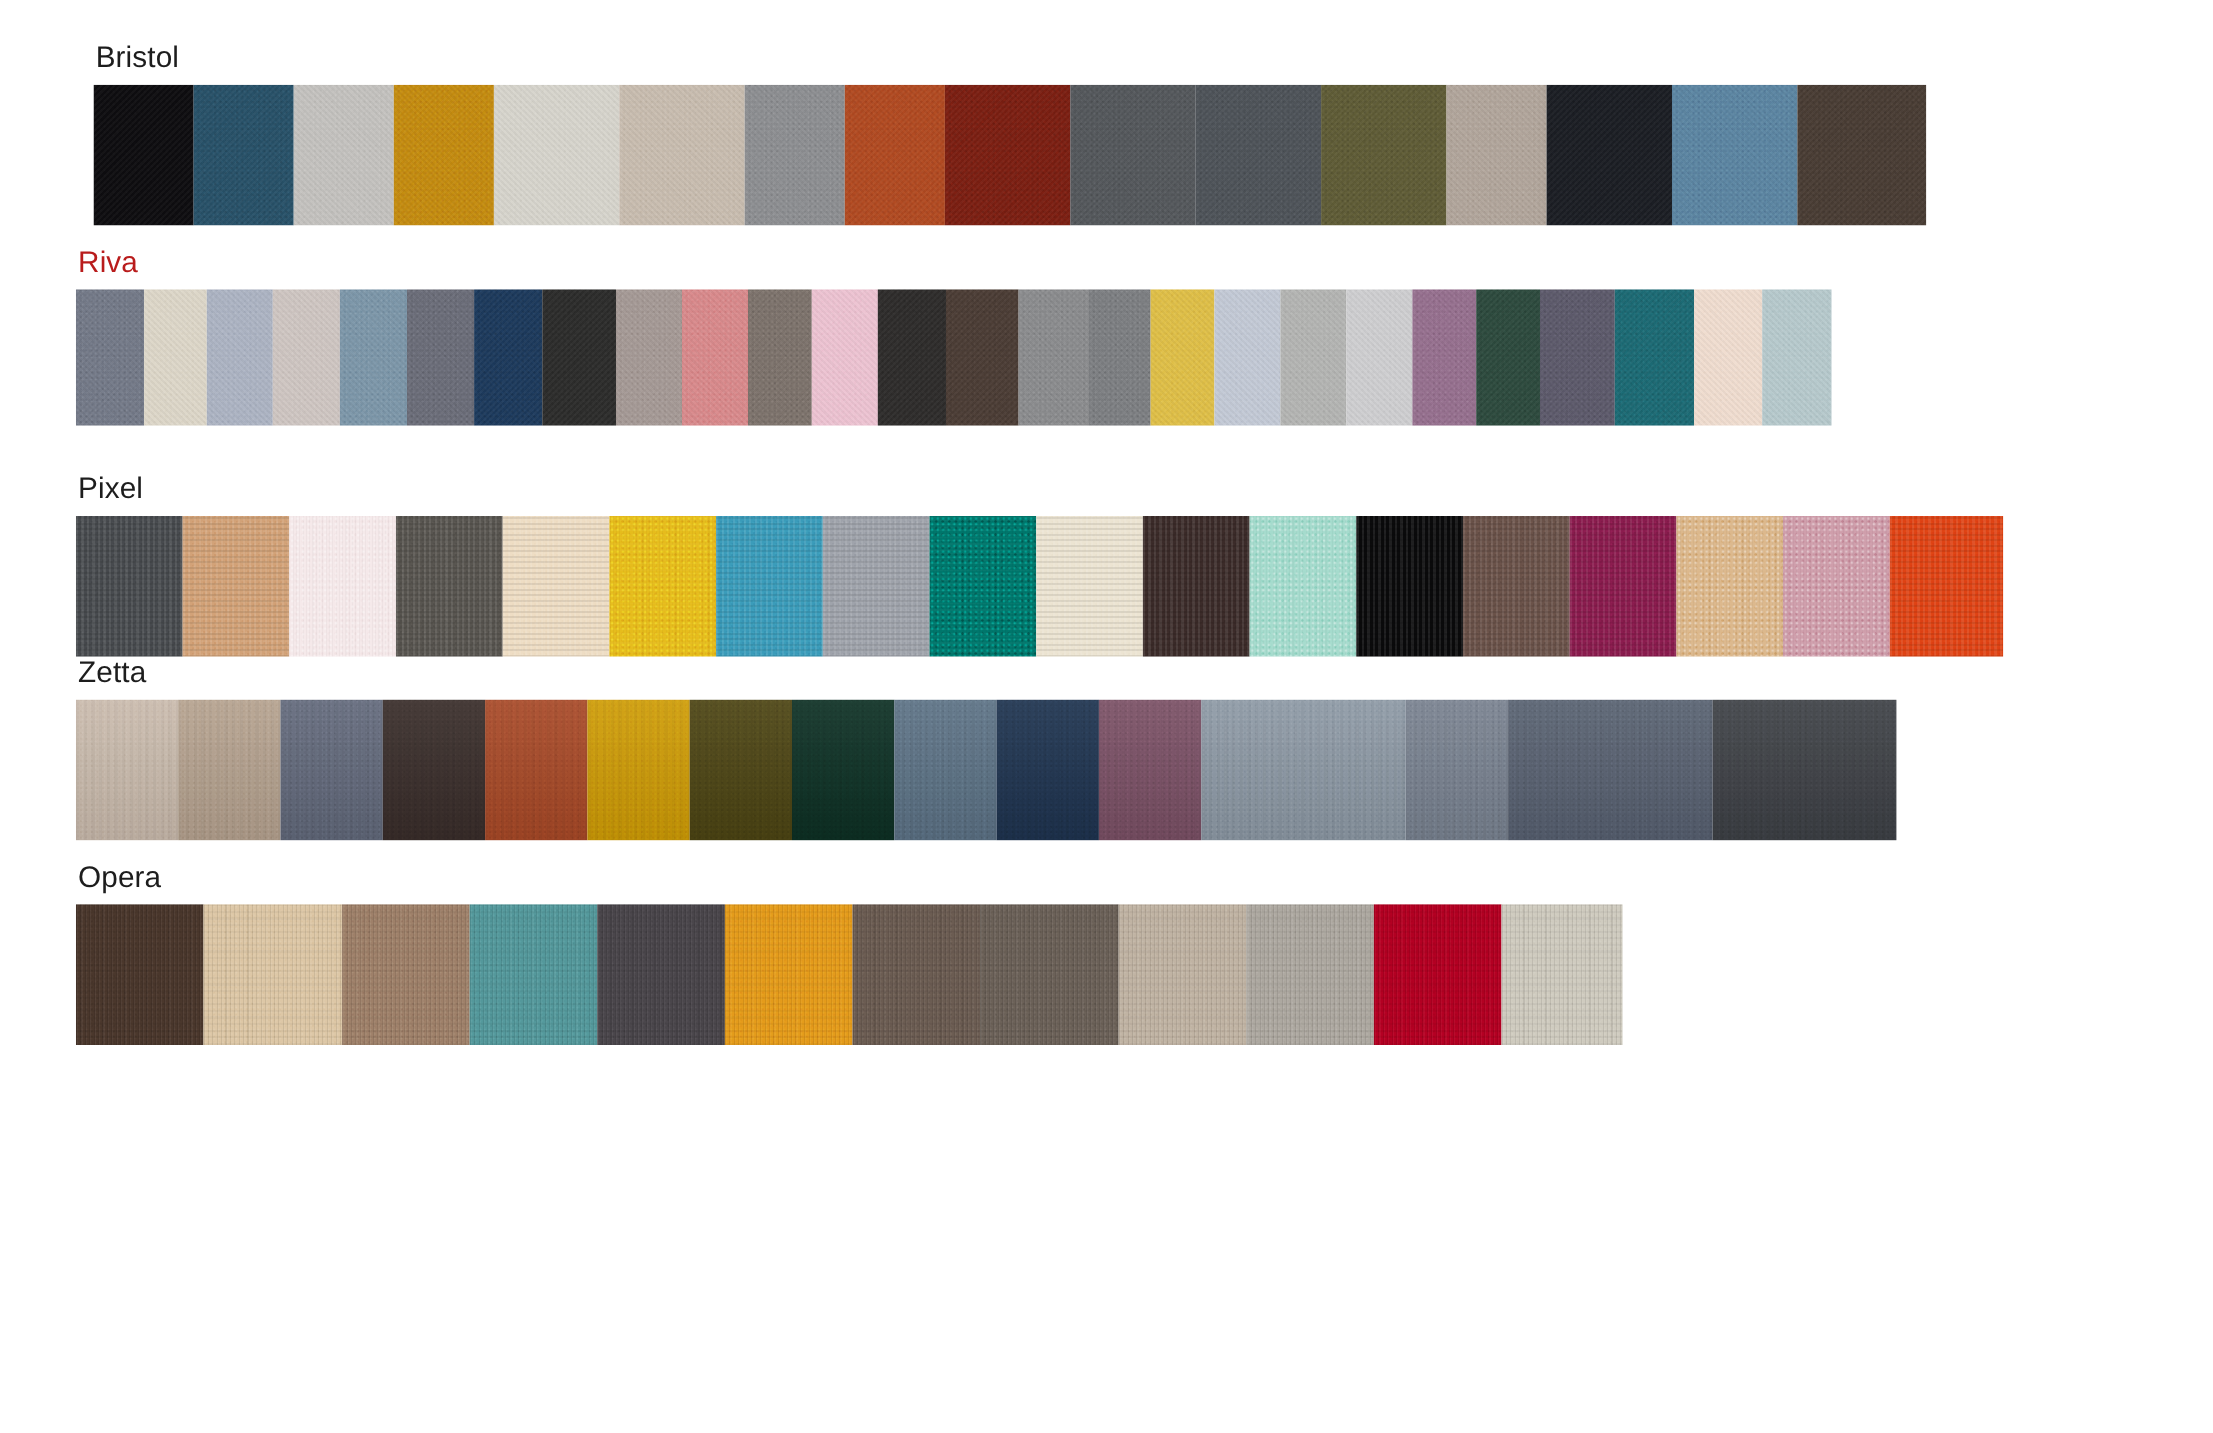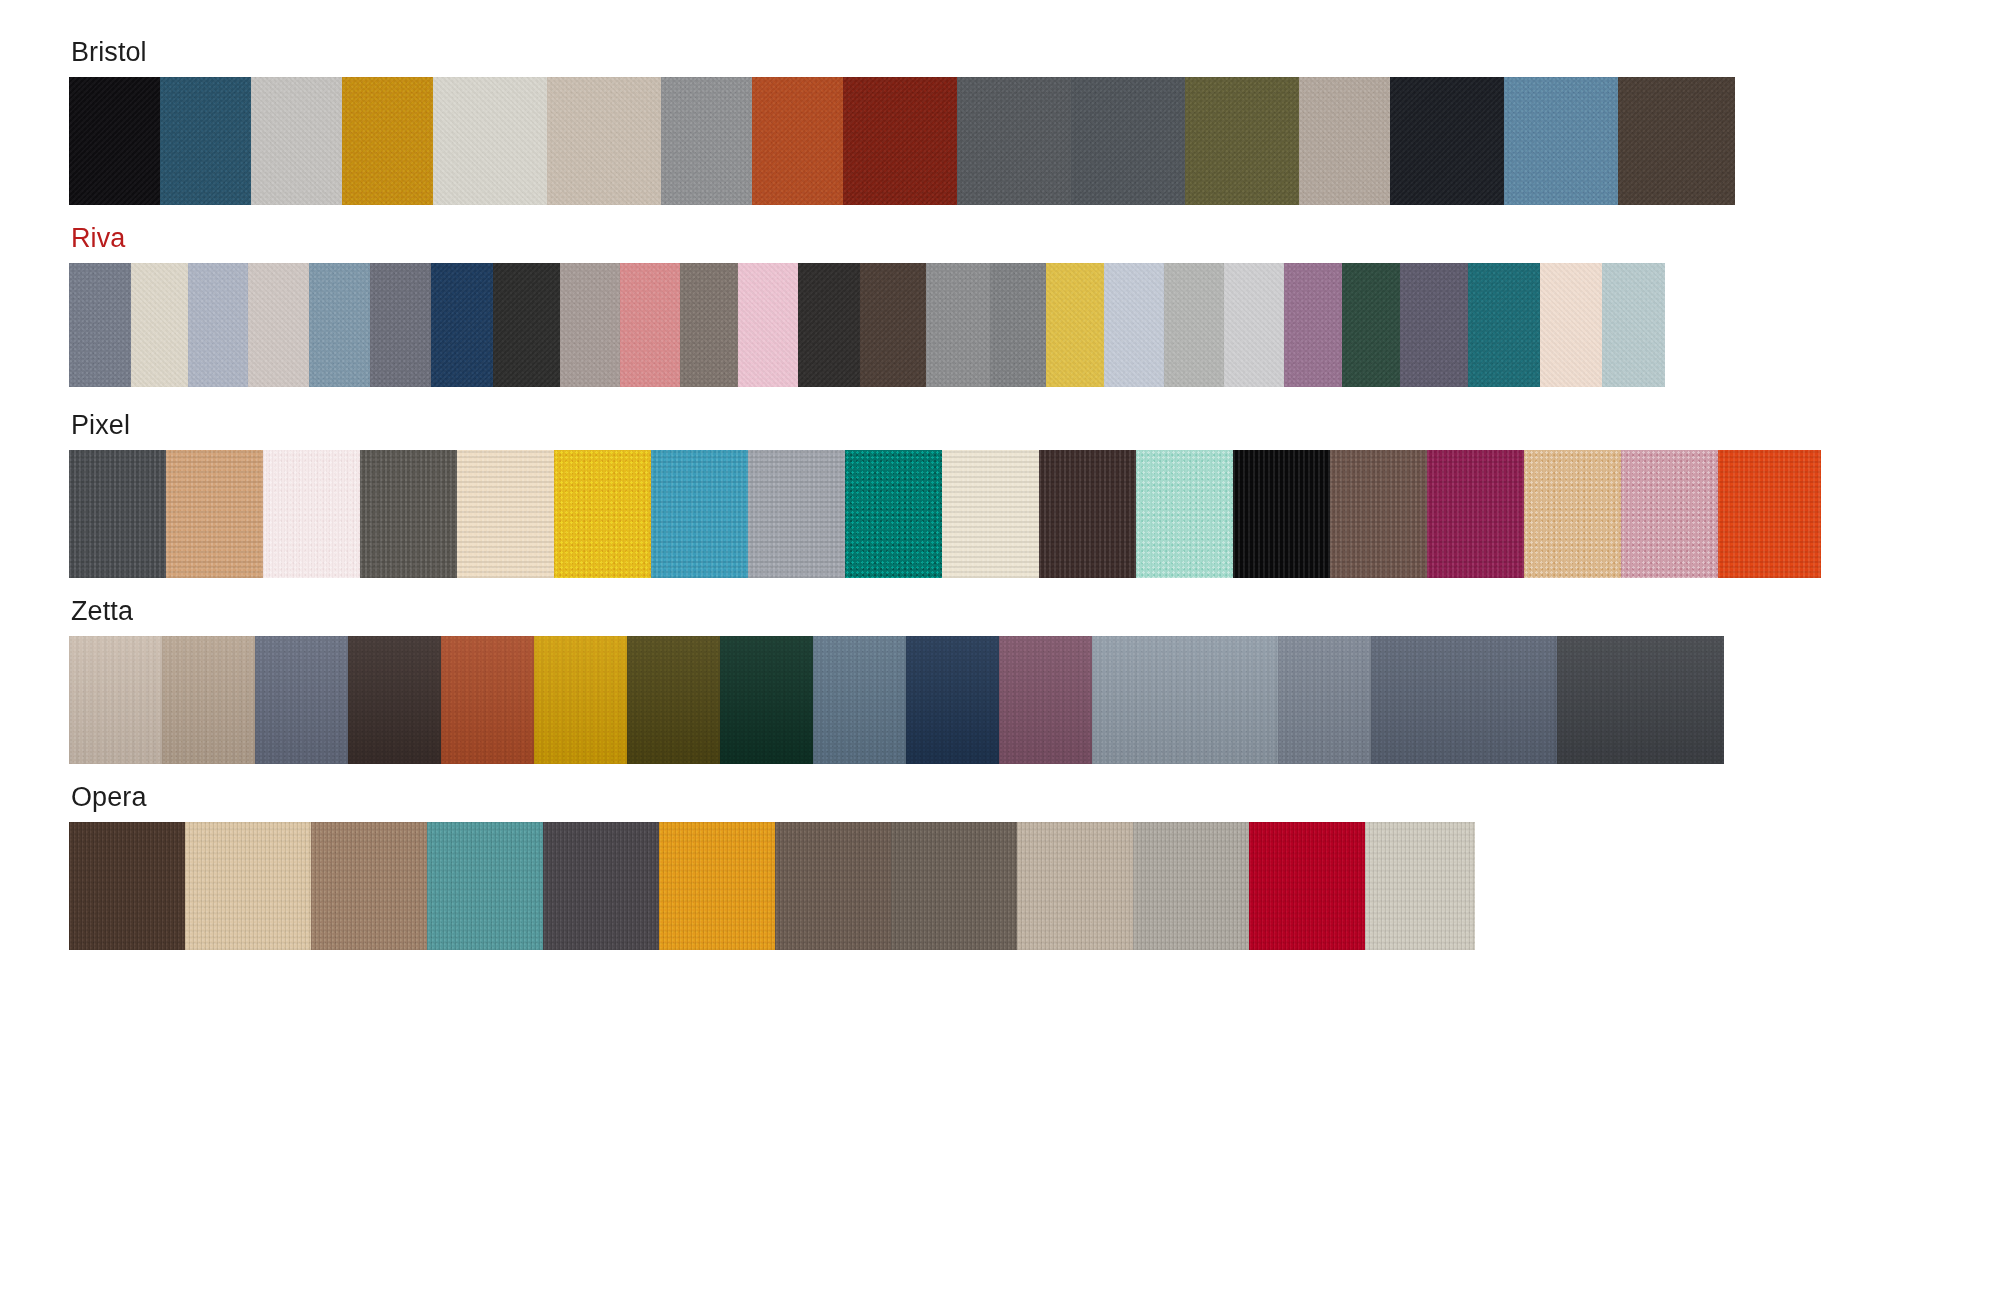--- a/index.html
+++ b/index.html
@@ -105,21 +105,21 @@
       radial-gradient(rgba(0,0,0,.30) 1.0px, transparent 1.3px);
     background-size: 5px 5px, 6px 6px;
     background-position: 0 0, 3px 2px;
   }
 </style>
 </head>
 <body>
 
 <div id="page" style="background: rgb(255, 255, 255);">
 
-<div class="palette-group" style="top: 36px;">
+<div class="palette-group" style="top: 36px; margin-left: 16px;">
       <div class="palette-label" style="color: rgb(29, 29, 29);">Bristol</div>
       <div class="swatch-strip" style="height: 128px;">
         <div class="swatch weave-felt" title="Bristol 1" style="width: 91px; height: 128px; background-color: rgb(14, 13, 16);"></div>
         <div class="swatch weave-felt" title="Bristol 2" style="width: 91px; height: 128px; background-color: rgb(40, 81, 104);"></div>
         <div class="swatch weave-felt" title="Bristol 3" style="width: 91px; height: 128px; background-color: rgb(196, 194, 191);"></div>
         <div class="swatch weave-felt" title="Bristol 4" style="width: 91px; height: 128px; background-color: rgb(196, 139, 16);"></div>
         <div class="swatch weave-felt" title="Bristol 5" style="width: 114px; height: 128px; background-color: rgb(215, 213, 205);"></div>
         <div class="swatch weave-felt" title="Bristol 6" style="width: 114px; height: 128px; background-color: rgb(201, 189, 176);"></div>
         <div class="swatch weave-felt" title="Bristol 7" style="width: 91px; height: 128px; background-color: rgb(141, 143, 146);"></div>
         <div class="swatch weave-felt" title="Bristol 8" style="width: 91px; height: 128px; background-color: rgb(177, 74, 34);"></div>
@@ -157,21 +157,21 @@
         <div class="swatch weave-felt" title="Riva 19" style="width: 60px; height: 124px; background-color: rgb(180, 181, 179);"></div>
         <div class="swatch weave-felt" title="Riva 20" style="width: 60px; height: 124px; background-color: rgb(207, 207, 209);"></div>
         <div class="swatch weave-felt" title="Riva 21" style="width: 58px; height: 124px; background-color: rgb(150, 112, 143);"></div>
         <div class="swatch weave-felt" title="Riva 22" style="width: 58px; height: 124px; background-color: rgb(45, 74, 62);"></div>
         <div class="swatch weave-felt" title="Riva 23" style="width: 68px; height: 124px; background-color: rgb(93, 90, 107);"></div>
         <div class="swatch weave-felt" title="Riva 24" style="width: 72px; height: 124px; background-color: rgb(28, 106, 116);"></div>
         <div class="swatch weave-felt" title="Riva 25" style="width: 62px; height: 124px; background-color: rgb(240, 221, 208);"></div>
         <div class="swatch weave-felt" title="Riva 26" style="width: 63px; height: 124px; background-color: rgb(183, 202, 205);"></div>
       </div>
     </div>
-    <div class="palette-group" style="top: 409px;">
+    <div class="palette-group" style="top: 428px;">
       <div class="palette-label" style="color: rgb(29, 29, 29);">Pixel</div>
       <div class="swatch-strip" style="height: 128px;">
         <div class="swatch weave-knit" title="Pixel 1" style="width: 97px; height: 128px; background-color: rgb(71, 74, 78);"></div>
         <div class="swatch weave-knit" title="Pixel 2" style="width: 97px; height: 128px; background-color: rgb(210, 162, 120);"></div>
         <div class="swatch weave-boucle" title="Pixel 3" style="width: 97px; height: 128px; background-color: rgb(245, 233, 234);"></div>
         <div class="swatch weave-knit" title="Pixel 4" style="width: 97px; height: 128px; background-color: rgb(88, 85, 80);"></div>
         <div class="swatch weave-knit" title="Pixel 5" style="width: 97px; height: 128px; background-color: rgb(238, 221, 196);"></div>
         <div class="swatch weave-boucle" title="Pixel 6" style="width: 97px; height: 128px; background-color: rgb(230, 188, 28);"></div>
         <div class="swatch weave-knit" title="Pixel 7" style="width: 97px; height: 128px; background-color: rgb(59, 156, 186);"></div>
         <div class="swatch weave-knit" title="Pixel 8" style="width: 97px; height: 128px; background-color: rgb(159, 163, 171);"></div>

